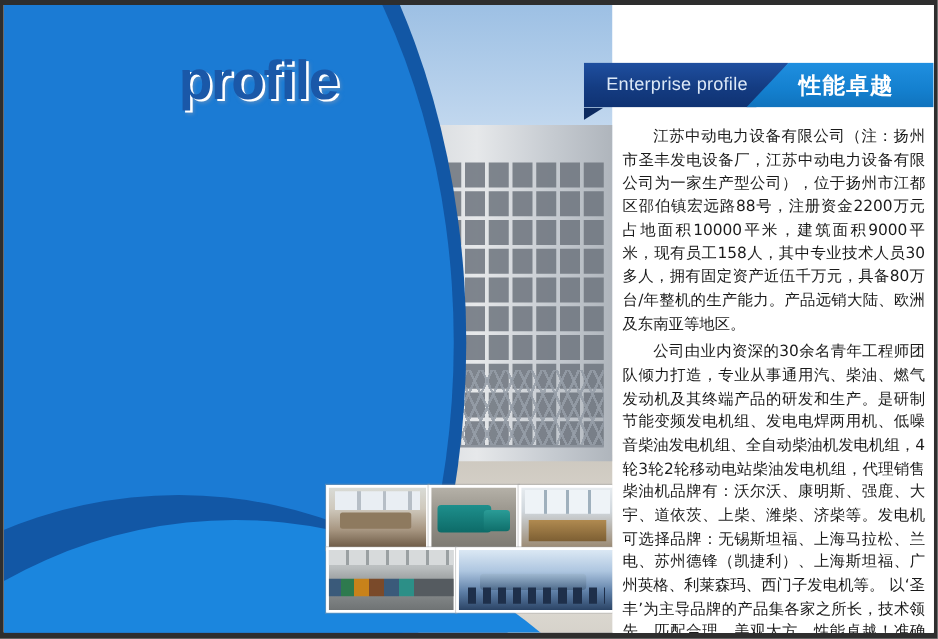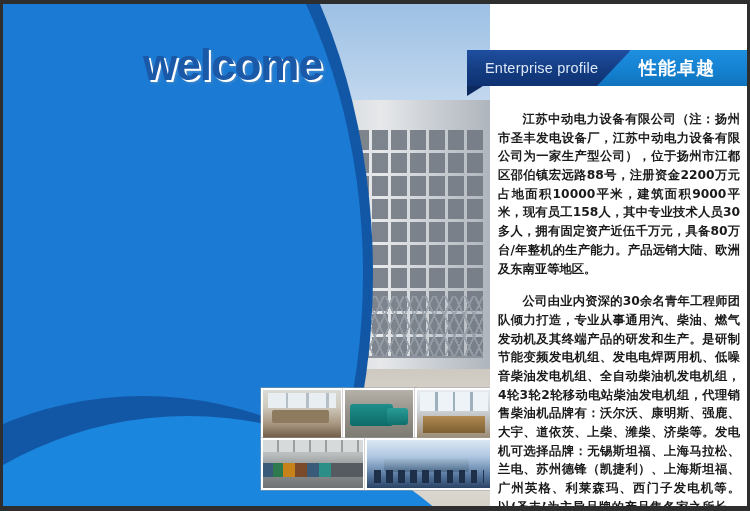--- a/index.html
+++ b/index.html
@@ -191,21 +191,21 @@
   .rib-cn{
     position:absolute;left:172px;top:0;height:36px;display:flex;align-items:center;
     color:#ffffff;font-size:18px;font-weight:bold;letter-spacing:1px;
   }
 
   .body-text{
     position:absolute;left:8px;top:92px;width:242px;
     font-size:12.3px;line-height:1.52;color:#1a1a1a;text-align:justify;
     font-family:"DejaVu Sans","Liberation Sans",sans-serif;
   }
-  .body-text p{margin:14px 0 2px 0;text-indent:2em;font-weight:bold;}
+  .body-text p{margin:4px 0 2px 0;text-indent:2em;}
 </style>
 </head>
 <body>
 
 <div class="page">
   <div class="canvas">
 
     <div class="hero">
       <div class="sky"></div>
       <div class="ground"></div>
@@ -438,21 +438,21 @@
 
       <div class="swoosh-a"></div>
       <div class="swoosh-b"></div>
       <div class="hero-mask">
         <div style="position:absolute;inset:0;background:transparent;"></div>
       </div>
 
       <div class="wave-a"></div>
       <div class="wave-b"></div>
 
-      <div class="welcome">welcome</div>
+      <div class="welcome">profile</div>
 
       <div class="photos">
         <div class="ph p1">
             <div class="inner img-meeting"></div>
           </div>
         <div class="ph p2">
             <div class="inner img-gen"></div>
           </div>
         <div class="ph p3">
             <div class="inner img-office"></div>

